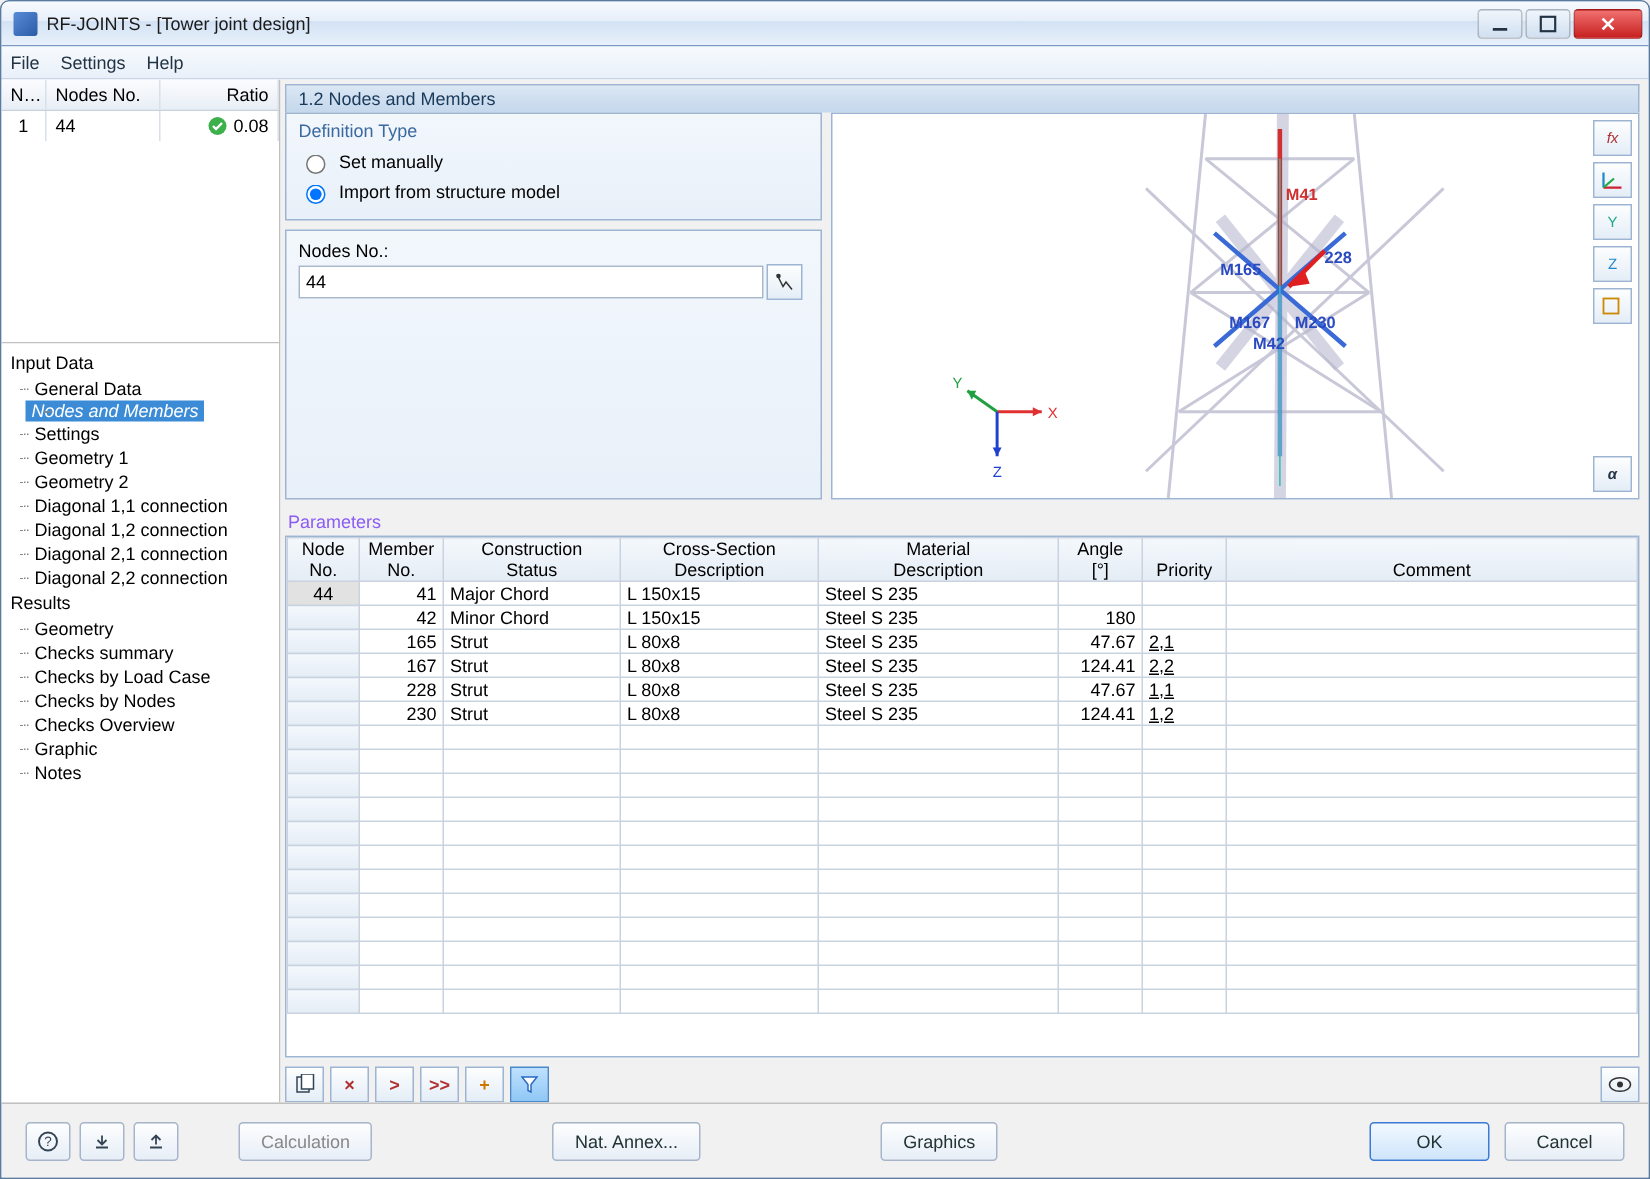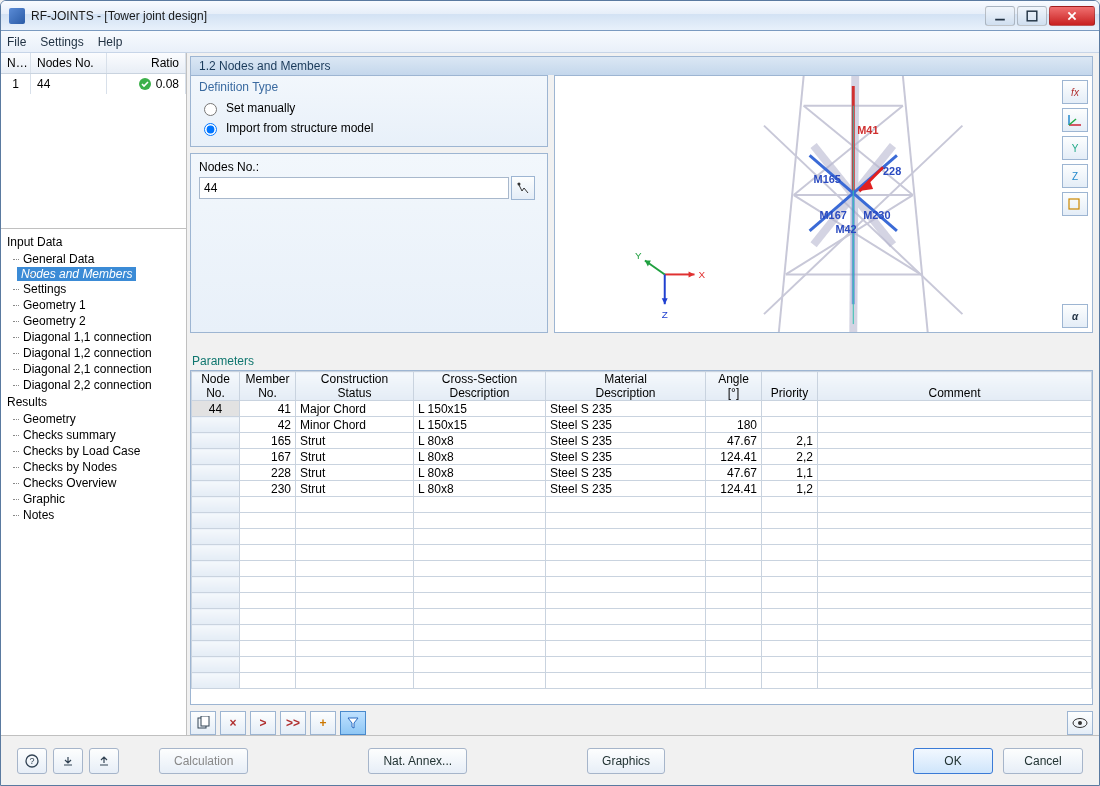--- a/index.html
+++ b/index.html
@@ -207,23 +207,22 @@
   .viewbtns .spacer { height: 80px; }
   .sketch svg { position:absolute; inset:0; width:100%; height:100%; }
   
   .params {
     margin: 6px 6px 0 3px;
     flex: 1;
     display: flex;
     flex-direction: column;
   }
   .params .ptitle {
-    color: #0f766e;
+    color: #8b5cf6;
     padding: 2px 2px;
-    margin-top: 13px;
   }
   .datagrid {
     flex: 1;
     border: 1px solid #9db5d2;
     background: #fff;
     overflow: auto;
   }
   table.pt {
     border-collapse: collapse;
     width: 100%;
@@ -237,21 +236,21 @@
     overflow: hidden;
     white-space: nowrap;
   }
   table.pt th {
     background: linear-gradient(#f4f8fc,#e4ecf5);
     font-weight: normal;
     text-align: center;
   }
   table.pt td { background:#fff; padding: 0 4px; }
   table.pt td.num { text-align: right; }
-  table.pt td.ctr { text-align: right; }
+  table.pt td.ctr { text-align: left; text-decoration: underline; }
   table.pt td.rowhead { background: linear-gradient(#f4f8fc,#e4ecf5); text-align:center;}
   table.pt td.rowhead.sel { background: #e2e2e2; }
   .toolbar {
     display: flex;
     gap: 4px;
     padding: 6px 0 0 0;
     align-items:center;
   }
   .tbtn {
     width: 26px; height: 24px;

